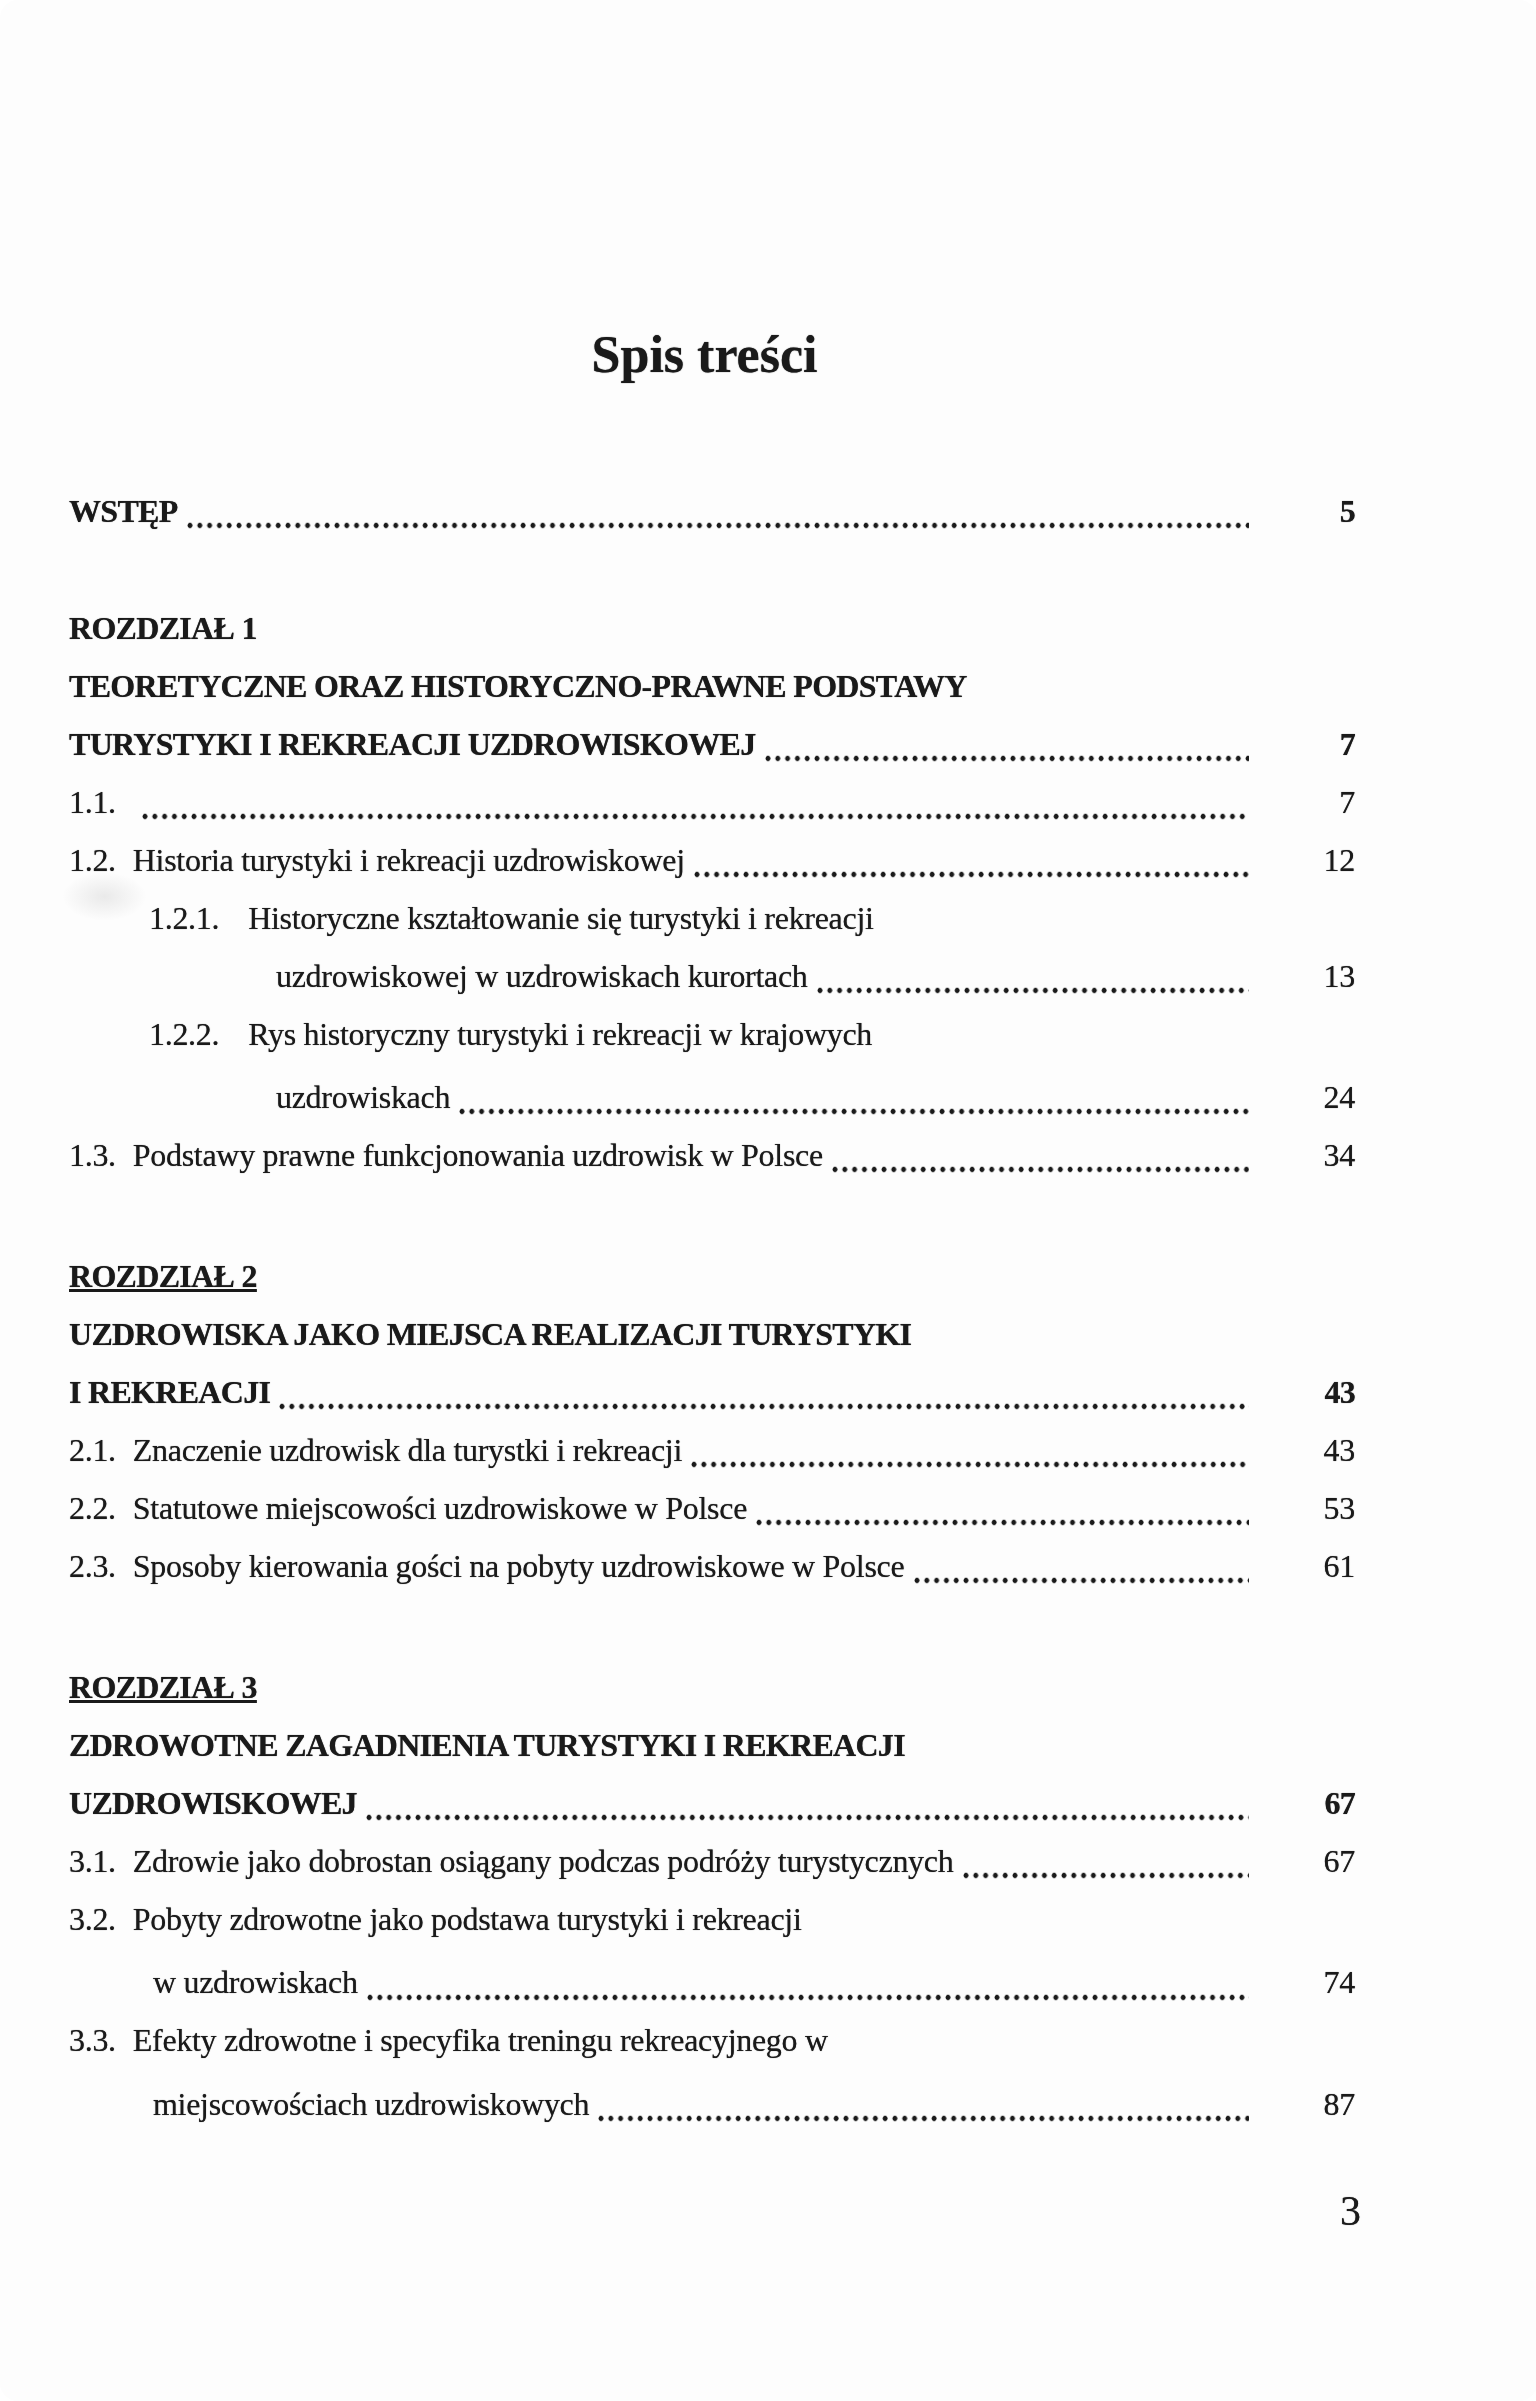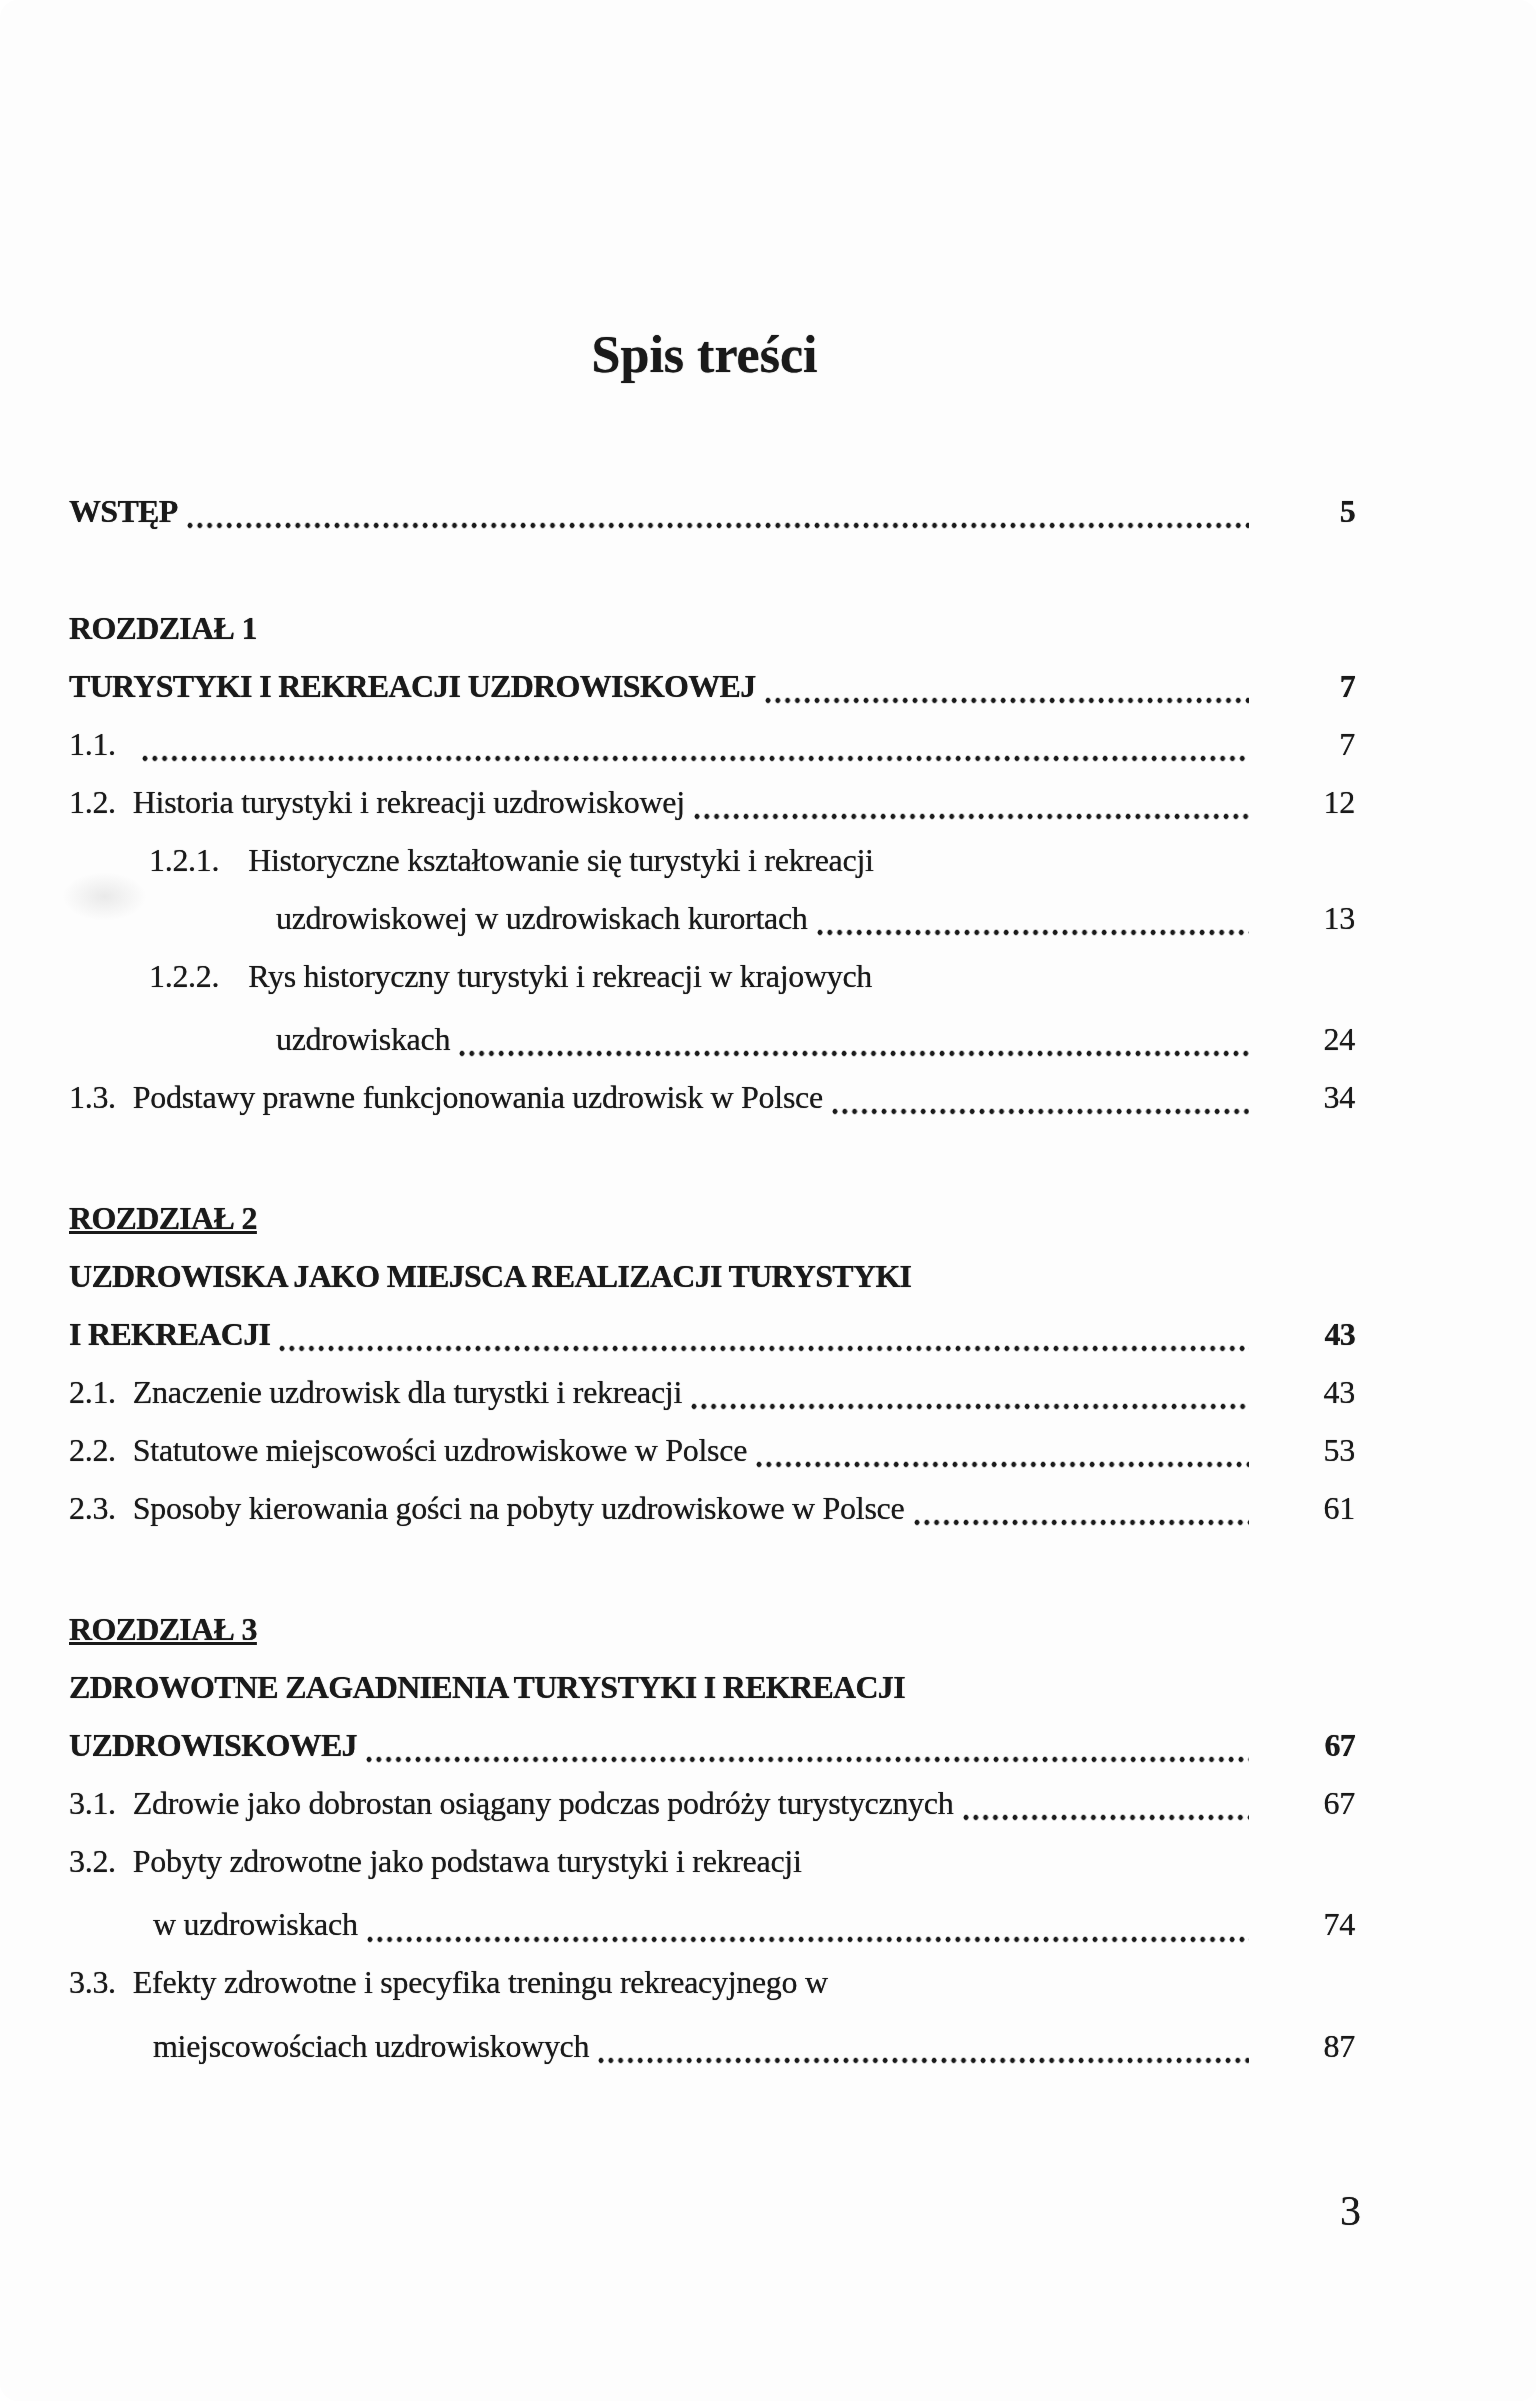--- a/index.html
+++ b/index.html
@@ -71,20 +71,23 @@
   <div class="smudge"></div>
   <h1 class="title">Spis treści</h1>
   <div class="toc" id="toc">
       <div class="row lvl-top bold">
         <span class="txt">WSTĘP</span>
         <span class="leader"></span>
         <span class="pg bold">5</span>
       </div>
       <div class="row lvl-top bold gap-section">
         <span class="txt">ROZDZIAŁ 1</span>
+      </div>
+      <div class="row lvl-top bold">
+        <span class="txt">TEORETYCZNE ORAZ HISTORYCZNO-PRAWNE PODSTAWY</span>
       </div>
       <div class="row lvl-top bold">
         <span class="txt">TURYSTYKI I REKREACJI UZDROWISKOWEJ</span>
         <span class="leader"></span>
         <span class="pg">7</span>
       </div>
       <div class="row lvl-top">
         <span class="num">1.1.</span>
         <span class="leader"></span>
         <span class="pg">7</span>

